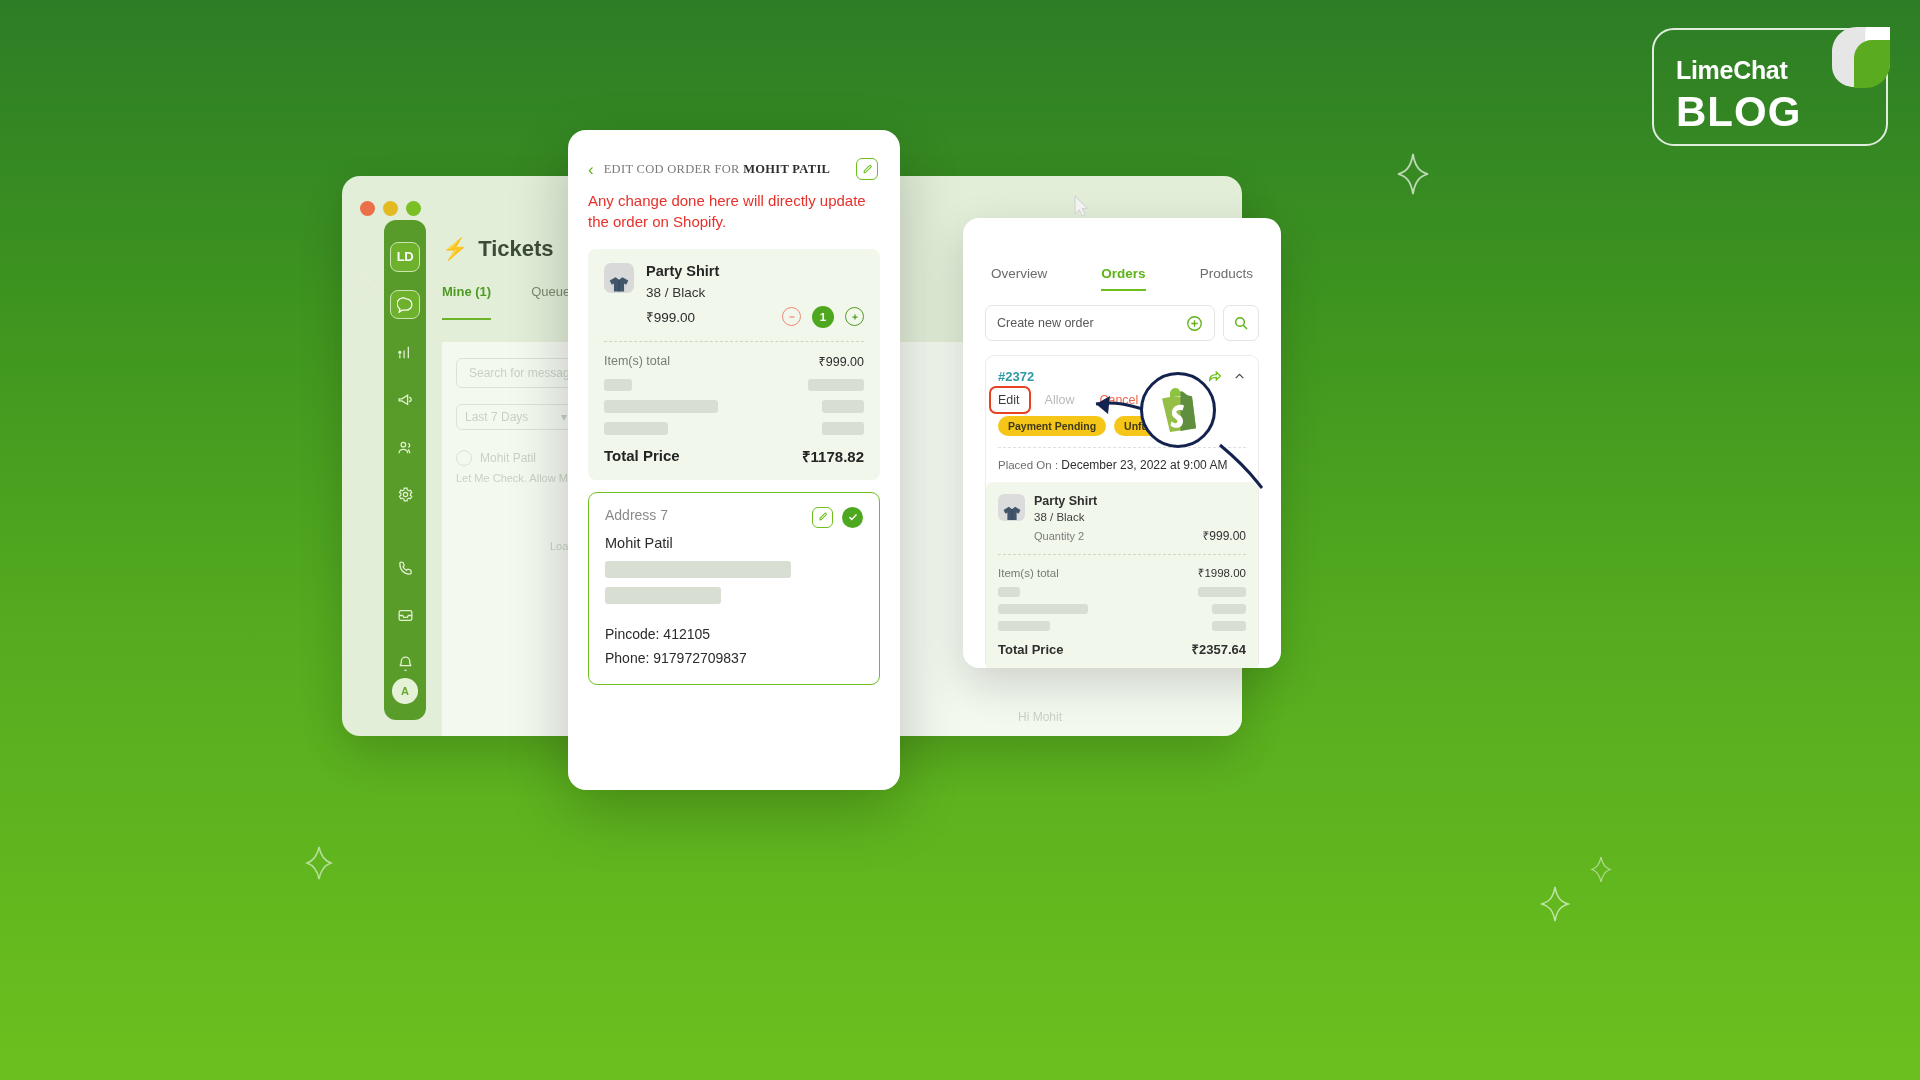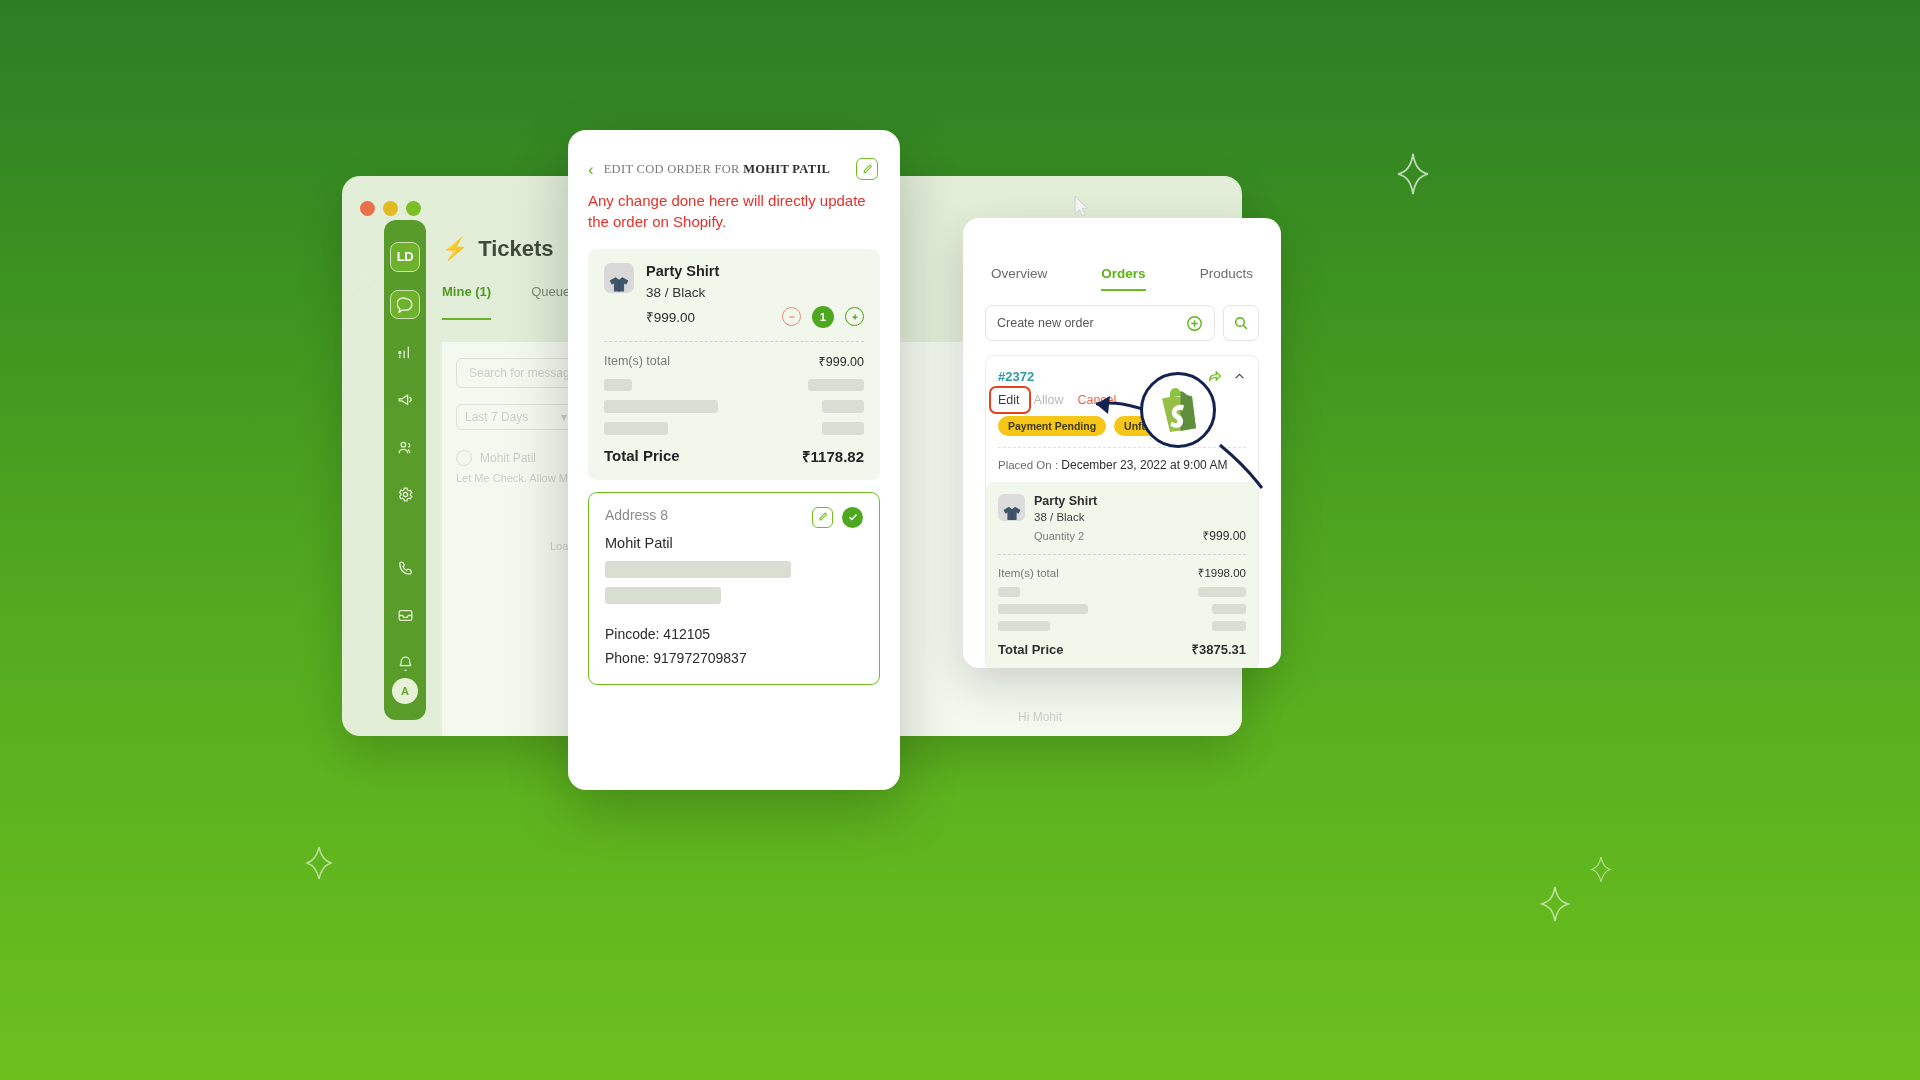--- a/index.html
+++ b/index.html
@@ -125,21 +125,21 @@
     display: flex; align-items: center; justify-content: center; color: #5fb317;
   }
 
   .op-order {
     margin: 14px 22px 0 22px; border: 1px solid #ececec;
     border-radius: 9px; padding: 12px 12px 0 12px;
   }
   .op-ordhead { display: flex; align-items: center; justify-content: space-between; }
   .op-ordid { font-size: 13px; font-weight: bold; color: #2e9aa5; }
   .op-ordicons { display: flex; align-items: center; gap: 10px; color: #6fbe1e; }
-  .op-actions { display: flex; align-items: center; gap: 14px; margin-top: 9px; position: relative; }
+  .op-actions { display: flex; align-items: center; gap: 25px; margin-top: 9px; position: relative; }
   .op-act { font-size: 12.5px; }
   .op-act.edit { color: #3d3d3d; }
   .op-act.refund { color: #b9b9b9; }
   .op-act.cancel { color: #f06449; }
   #edit-highlight {
     position: absolute; left: -9px; top: -7px; width: 42px; height: 28px;
     border: 2.6px solid #e8411f; border-radius: 7px; pointer-events: none;
   }
   .op-badges { display: flex; gap: 8px; margin-top: 9px; }
   .badge {
@@ -276,20 +276,29 @@
   <svg class="sparkle" style="left:305px;top:845px;" width="28" height="36" viewBox="0 0 28 36">
       <path d="M14 2 C16 12 20 16 26 18 C20 20 16 24 14 34 C12 24 8 20 2 18 C8 16 12 12 14 2Z" fill="none" stroke="rgba(255,255,255,.65)" stroke-width="1.5"></path>
     </svg>
   <svg class="sparkle" style="left:1540px;top:885px;" width="30" height="38" viewBox="0 0 30 38">
       <path d="M15 2 C17 13 21 17 28 19 C21 21 17 25 15 36 C13 25 9 21 2 19 C9 17 13 13 15 2Z" fill="none" stroke="rgba(255,255,255,.7)" stroke-width="1.5"></path>
     </svg>
   <svg class="sparkle" style="left:1590px;top:855px;" width="22" height="28" viewBox="0 0 22 28">
       <path d="M11 2 C12.5 10 15.5 13 20 14.5 C15.5 16 12.5 19 11 27 C9.5 19 6.5 16 2 14.5 C6.5 13 9.5 10 11 2Z" fill="none" stroke="rgba(255,255,255,.6)" stroke-width="1.3"></path>
     </svg>
 
+  <div id="blog-logo">
+    <svg class="leaf-mark" viewBox="0 0 74 74">
+      <path d="M8 66 L8 30 C8 16 19 5 33 5 L66 5 L66 40 C66 54 55 65 41 65 L30 65 C18 65 8 56 8 44 Z" fill="#e6e6e6"></path>
+      <path d="M42 5 L66 5 L66 40 C66 54 55 65 41 65 L41 30 C41 17 41 10 42 5Z" fill="#fff"></path>
+      <path d="M30 66 L30 36 C30 26 38 18 48 18 L66 18 L66 42 C66 55 55 66 42 66 Z" fill="#5aab1f"></path>
+    </svg>
+    <div class="lc-title">LimeChat</div>
+    <div class="lc-blog">BLOG</div>
+  </div>
 
   <div id="app-window">
     <div class="titlebar">
       <span class="dot red"></span>
       <span class="dot yellow"></span>
       <span class="dot green"></span>
     </div>
 
     <div id="app-sidebar">
       <div class="logo-tile">LD</div>
@@ -472,21 +481,21 @@
         <div class="op-totrow" style="margin-bottom:7px;">
           <span class="skel" style="width:90px;"></span>
           <span class="skel" style="width:34px;"></span>
         </div>
         <div class="op-totrow" style="margin-bottom:9px;">
           <span class="skel" style="width:52px;"></span>
           <span class="skel" style="width:34px;"></span>
         </div>
         <div class="op-totrow">
           <span class="op-grandlbl">Total Price</span>
-          <span class="op-grandval">₹3875.31</span>
+          <span class="op-grandval">₹2357.64</span>
         </div>
       </div>
     </div>
   </div>
 
   <svg id="callout-svg" width="260" height="150" viewBox="0 0 260 150" fill="none">
     <path d="M170 85 C200 110 205 120 212 128" stroke="#14224f" stroke-width="3"></path>
     <path d="M96 50 C70 42 58 42 46 44" stroke="#14224f" stroke-width="3"></path>
     <path d="M46 44 L60 36 L58 54 Z" fill="#14224f"></path>
   </svg>
@@ -566,21 +575,21 @@
       </div>
       <div class="ep-trow" style="margin-bottom:0;">
         <span class="ep-glbl">Total Price</span>
         <span class="ep-gval">₹1178.82</span>
       </div>
     </div>
 
 
     <div class="ep-addr">
       <div class="ep-addrhead">
-        <span class="ep-addrlbl">Address 8</span>
+        <span class="ep-addrlbl">Address 7</span>
         <span class="ep-addricons">
           <span class="ep-pencil">
             <svg width="10" height="10" viewBox="0 0 24 24" fill="none" stroke="#6fbe1e" stroke-width="2.6">
                 <path d="M5 19l3-.8L19.5 6.7a2 2 0 0 0 0-2.8l-.4-.4a2 2 0 0 0-2.8 0L4.8 15z"></path>
               </svg>
           </span>
           <span class="ep-check">
             <svg width="12" height="12" viewBox="0 0 24 24" fill="none" stroke="#fff" stroke-width="3">
                 <path d="M5 12.5l4.5 4.5L19 7"></path>
               </svg>

